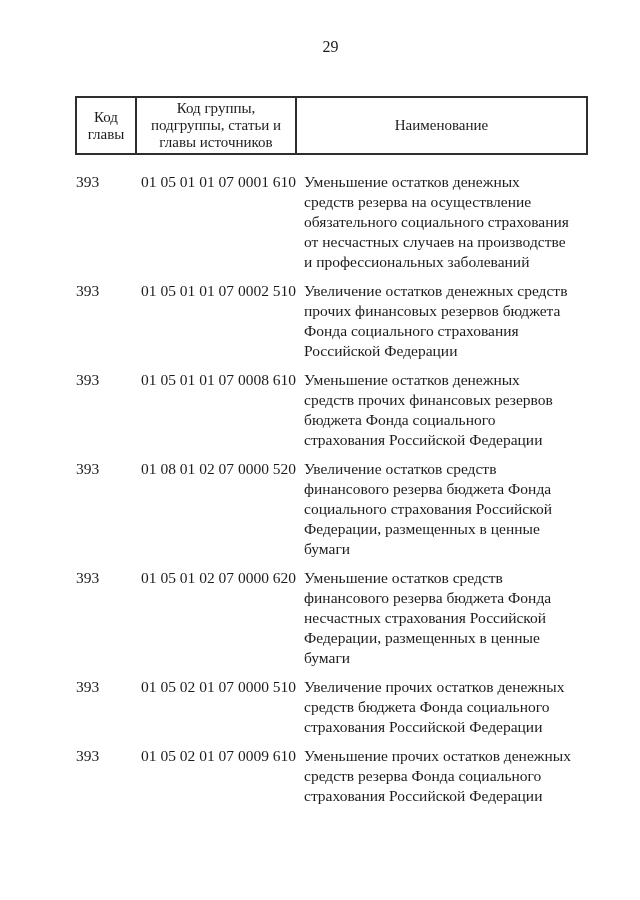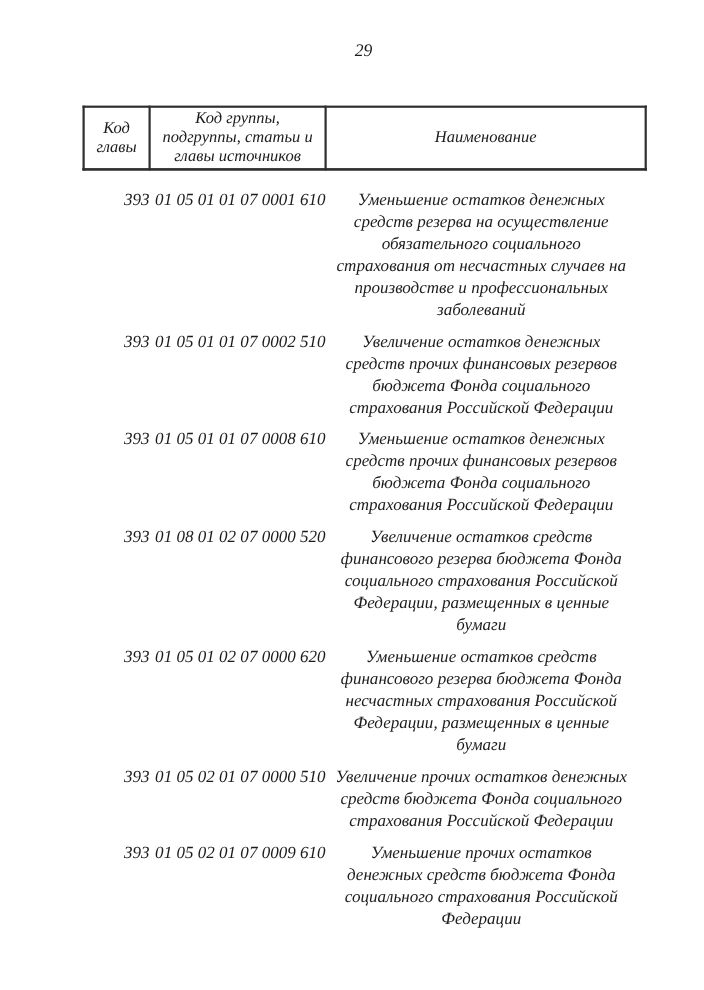--- a/index.html
+++ b/index.html
@@ -15,21 +15,20 @@
     background: var(--bg);
     color: var(--text);
     font-family: "Liberation Serif", serif;
   }
   .sheet {
     position: relative;
     width: 640px;
     height: 900px;
     background: var(--bg);
     overflow: hidden;
-    font-style: italic;
   }
   .page-number {
     position: absolute;
     top: 38px;
     left: 75px;
     width: 511px;
     text-align: center;
     font-size: 16px;
     line-height: 18px;
   }
@@ -55,23 +54,23 @@
     height: 53px;
   }
   tbody td {
     border: none;
     vertical-align: top;
     font-size: 15.5px;
     line-height: 20px;
     padding: 9px 0 0 0;
   }
   tbody tr:first-child td { padding-top: 17px; }
-  td.cell-chapter { text-align: right; }
+  td.cell-chapter { text-align: left; }
   td.cell-code { text-align: right; white-space: nowrap; }
-  td.cell-name { padding-left: 8px; padding-right: 16px; text-align: center; }
+  td.cell-name { padding-left: 8px; padding-right: 16px; text-align: left; }
 </style>
 </head>
 <body>
 
 <div class="sheet">
 
   <div class="page-number">29</div>
 
   <table class="codes-table">
     <colgroup>
@@ -119,18 +118,18 @@
 
   <tr>
     <td class="cell-chapter">393</td>
     <td class="cell-code">01 05 02 01 07 0000 510</td>
     <td class="cell-name">Увеличение прочих остатков денежных средств бюджета Фонда социального страхования Российской Федерации</td>
   </tr>
 
   <tr>
     <td class="cell-chapter">393</td>
     <td class="cell-code">01 05 02 01 07 0009 610</td>
-    <td class="cell-name">Уменьшение прочих остатков денежных средств бюджета Фонда социального страхования Российской Федерации</td>
+    <td class="cell-name">Уменьшение прочих остатков денежных средств резерва Фонда социального страхования Российской Федерации</td>
   </tr>
 </tbody>
   </table>
 
 </div>
 
 </body></html>

